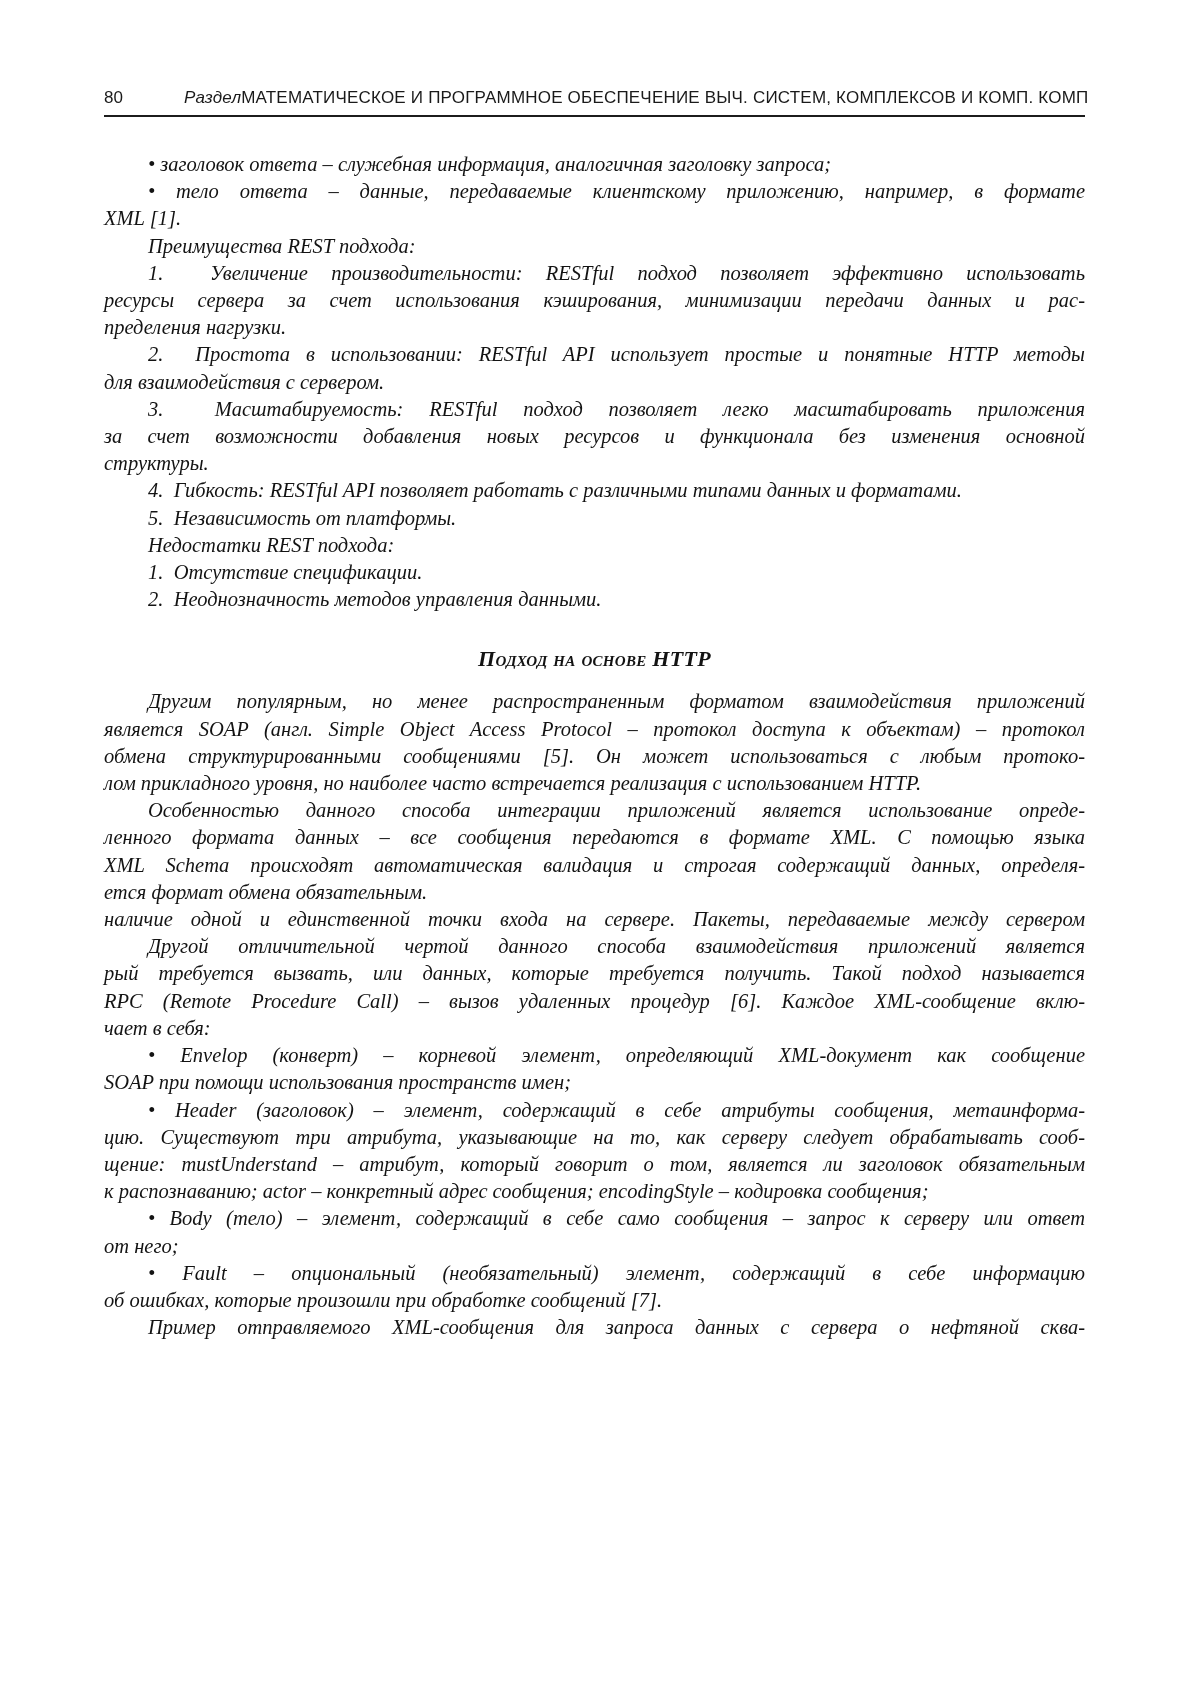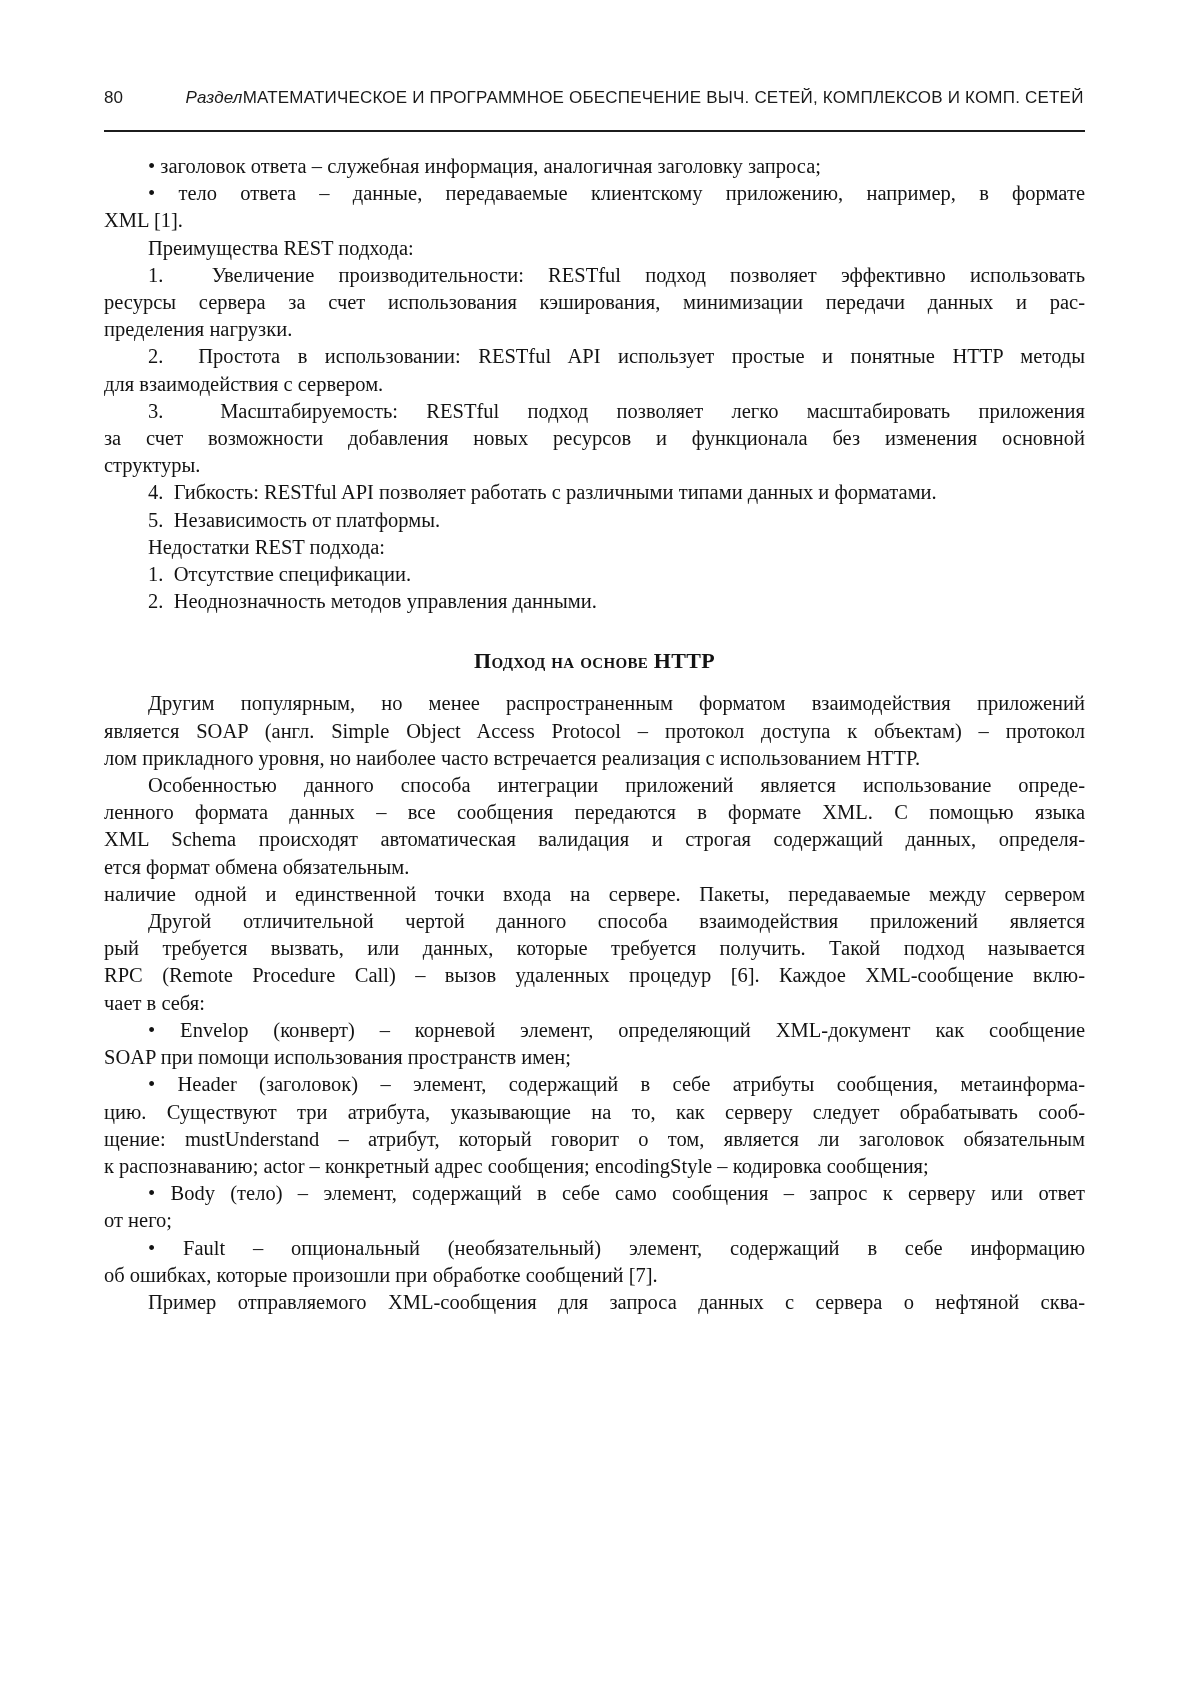--- a/index.html
+++ b/index.html
@@ -11,33 +11,34 @@
     box-sizing: border-box;
     padding: 88px 115px 0 104px;
     color: #131313;
     font-family: "Liberation Serif", "DejaVu Serif", serif;
     overflow: hidden;
   }
   .page-header {
     display: flex;
     align-items: baseline;
     border-bottom: 2px solid #1c1c1c;
-    padding-bottom: 22px;
+    padding-bottom: 7px;
     font-family: "Liberation Sans", "DejaVu Sans", sans-serif;
     font-size: 17px;
     line-height: 20px;
     color: #1a1a1a;
   }
   .page-number { min-width: 80px; text-align: left; }
   .running-title { flex: 1; text-align: center; letter-spacing: 0.2px; white-space: nowrap; }
   .section-label { font-style: italic; }
   .content {
-    margin-top: 21px;
+    margin-top: 34px;
     font-size: 20.5px;
     line-height: 27.2px;
+    font-style: italic;
   }
   .block { margin: 0; }
   .line { text-align: left; }
   .line.just { text-align: justify; text-align-last: justify; }
   .line.first { text-indent: 44px; }
   .section-heading {
     font-weight: bold;
     font-variant: small-caps;
     text-align: center;
     font-size: 22px;
@@ -46,21 +47,21 @@
     letter-spacing: 0.3px;
   }
 </style>
 </head>
 <body>
 
 <div class="page">
   <div class="page-header">
     <span class="page-number">80</span>
     <span class="running-title">
-      <span class="section-label">Раздел</span><span>МАТЕМАТИЧЕСКОЕ И ПРОГРАММНОЕ ОБЕСПЕЧЕНИЕ ВЫЧ. СЕТЕЙ, КОМПЛЕКСОВ И КОМП. СЕТЕЙ</span>
+      <span class="section-label">Раздел</span><span>МАТЕМАТИЧЕСКОЕ И ПРОГРАММНОЕ ОБЕСПЕЧЕНИЕ ВЫЧ. СИСТЕМ, КОМПЛЕКСОВ И КОМП. КОМП</span>
     </span>
   </div>
   <div class="content">
       <div class="block">
         <div class="line first">•&nbsp;заголовок ответа – служебная информация, аналогичная заголовку запроса;</div>
       </div>
       <div class="block">
         <div class="line first just">•&nbsp;тело ответа – данные, передаваемые клиентскому приложению, например, в формате</div>
         <div class="line">XML [1].</div>
       </div>
@@ -93,20 +94,21 @@
       <div class="block">
         <div class="line first">1.&nbsp;&nbsp;Отсутствие спецификации.</div>
       </div>
       <div class="block">
         <div class="line first">2.&nbsp;&nbsp;Неоднозначность методов управления данными.</div>
       </div>
       <div class="section-heading">Подход на основе HTTP</div>
       <div class="block">
         <div class="line first just">Другим популярным, но менее распространенным форматом взаимодействия приложений</div>
         <div class="line just">является SOAP (англ. Simple Object Access Protocol – протокол доступа к объектам) – протокол</div>
+        <div class="line just">обмена структурированными сообщениями [5]. Он может использоваться с любым протоко-</div>
         <div class="line">лом прикладного уровня, но наиболее часто встречается реализация с использованием HTTP.</div>
       </div>
       <div class="block">
         <div class="line first just">Особенностью данного способа интеграции приложений является использование опреде-</div>
         <div class="line just">ленного формата данных – все сообщения передаются в формате XML. С помощью языка</div>
         <div class="line just">XML Schema происходят автоматическая валидация и строгая содержащий данных, определя-</div>
         <div class="line">ется формат обмена обязательным.</div>
       </div>
       <div class="block">
         <div class="line just">наличие одной и единственной точки входа на сервере. Пакеты, передаваемые между сервером</div>

